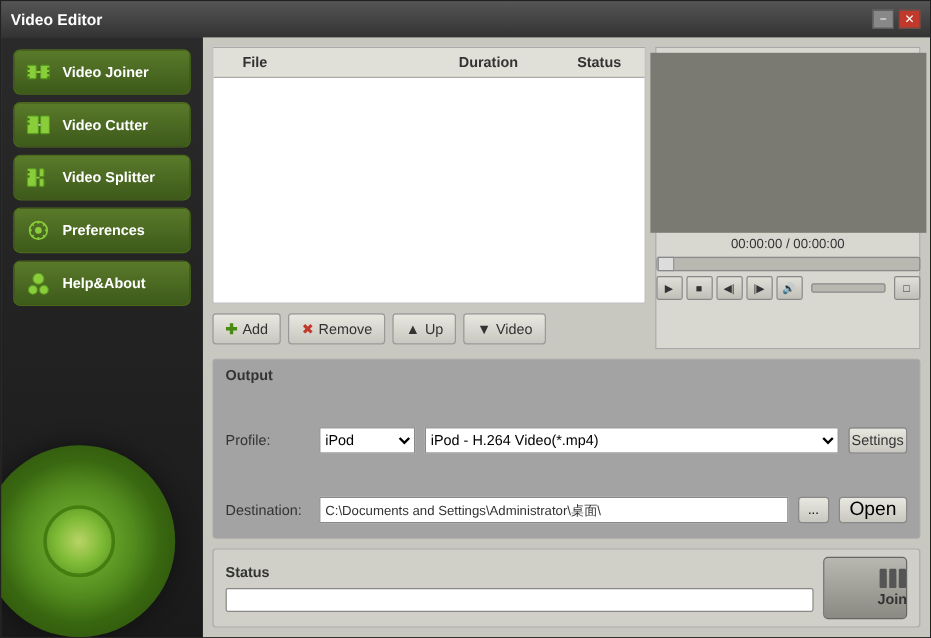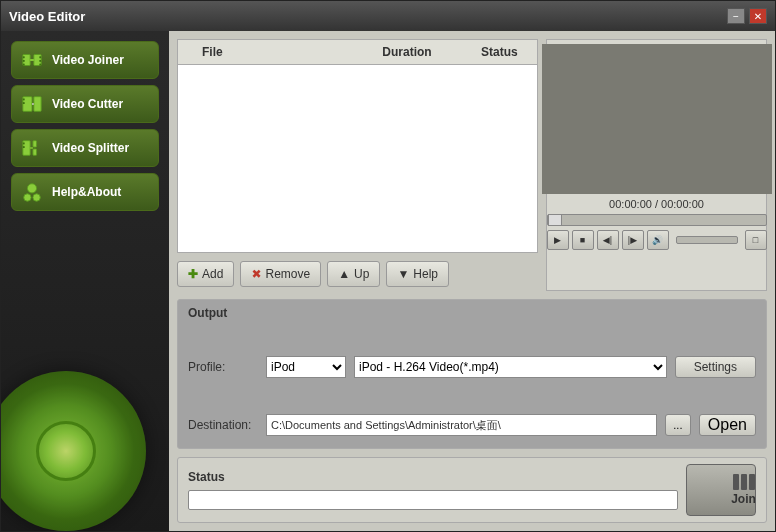--- a/index.html
+++ b/index.html
@@ -314,21 +314,21 @@
       background: #fff;
       font-size: 12px;
       cursor: pointer;
     }
 
     .profile-select1 { width: 80px; }
     .profile-select2 { flex: 1; }
 
     .settings-btn {
       height: 22px;
-      padding: 0 18px;
+      padding: 0 2px;
       background: linear-gradient(to bottom, #e8e8e0, #c8c8c0);
       border: 1px solid #888;
       border-radius: 3px;
       cursor: pointer;
       font-size: 12px;
       color: #333;
     }
 
     .dest-input {
       flex: 1;
@@ -476,20 +476,30 @@
             <rect x="13" y="4" width="4" height="7" rx="1" fill="#8acd3a" stroke="#5a9a20" stroke-width="1"></rect>
             <rect x="13" y="13" width="4" height="7" rx="1" fill="#8acd3a" stroke="#5a9a20" stroke-width="1"></rect>
             <line x1="10" y1="12" x2="13" y2="12" stroke="#8acd3a" stroke-width="1.5"></line>
             <rect x="2" y="6" width="2" height="2" fill="#3d7010"></rect>
             <rect x="2" y="10" width="2" height="2" fill="#3d7010"></rect>
           </svg>
         </div>
         <span>Video Splitter</span>
       </div>
 
+      <div class="sidebar-btn">
+        <div class="btn-icon">
+          <svg class="icon-svg" viewBox="0 0 24 24" fill="none">
+            <circle cx="12" cy="12" r="8" stroke="#8acd3a" stroke-width="1.5" fill="none"></circle>
+            <circle cx="12" cy="12" r="3" fill="#8acd3a"></circle>
+            <path d="M12 4v2M12 18v2M4 12h2M18 12h2M6.34 6.34l1.42 1.42M16.24 16.24l1.42 1.42M6.34 17.66l1.42-1.42M16.24 7.76l1.42-1.42" stroke="#8acd3a" stroke-width="1.5"></path>
+          </svg>
+        </div>
+        <span>Preferences</span>
+      </div>
 
       <div class="sidebar-btn">
         <div class="btn-icon">
           <svg class="icon-svg" viewBox="0 0 24 24" fill="none">
             <circle cx="12" cy="8" r="5" fill="#8acd3a" stroke="#5a9a20" stroke-width="1"></circle>
             <circle cx="7" cy="18" r="4" fill="#8acd3a" stroke="#5a9a20" stroke-width="1"></circle>
             <circle cx="17" cy="18" r="4" fill="#8acd3a" stroke="#5a9a20" stroke-width="1"></circle>
           </svg>
         </div>
         <span>Help&amp;About</span>
@@ -524,21 +534,21 @@
             <button class="action-btn">
               <span class="icon-remove">✖</span>
               <span>Remove</span>
             </button>
             <button class="action-btn">
               <span>▲</span>
               <span>Up</span>
             </button>
             <button class="action-btn">
               <span>▼</span>
-              <span>Help</span>
+              <span>Video</span>
             </button>
           </div>
         </div>
 
         <div class="preview-panel">
           <div class="preview-screen"></div>
           <div class="preview-time">00:00:00 / 00:00:00</div>
           <div class="preview-seek">
             <div class="seek-thumb"></div>
           </div>

